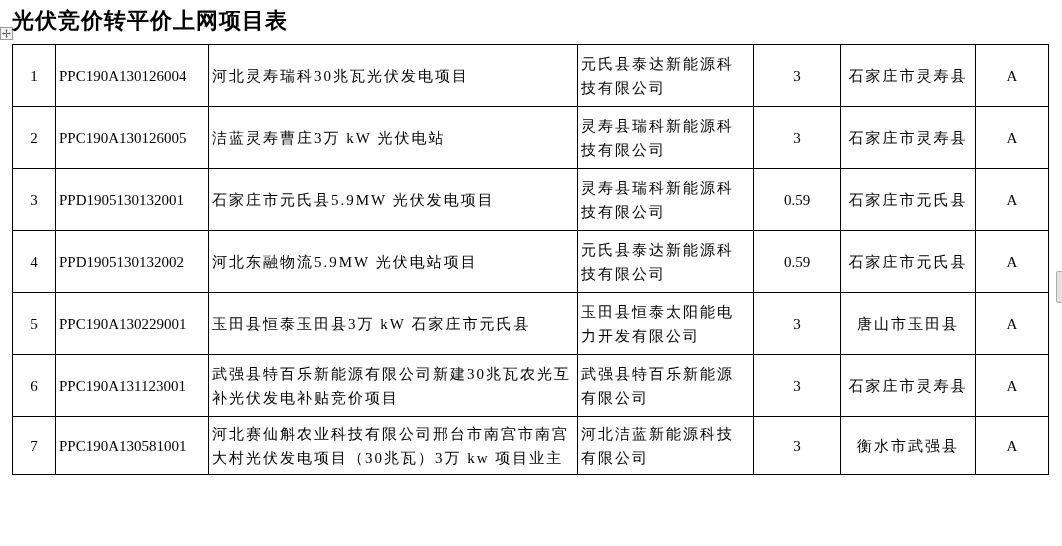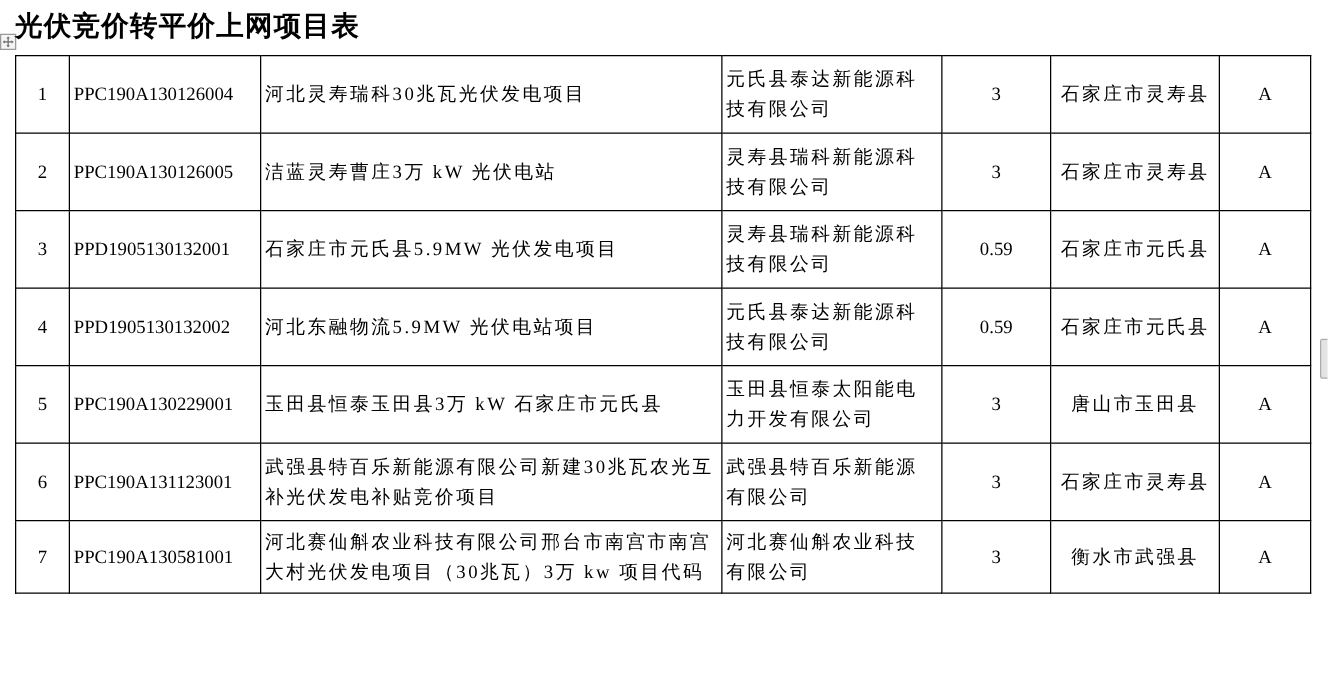--- a/index.html
+++ b/index.html
@@ -158,22 +158,22 @@
     <td class="code-cell">PPC190A131123001</td>
     <td class="cell-left cjk-spread">武强县特百乐新能源有限公司新建30兆瓦农光互补光伏发电补贴竞价项目</td>
     <td class="cell-left cjk-spread">武强县特百乐新能源有限公司</td>
     <td class="cell-center">3</td>
     <td class="cell-center cjk-spread">石家庄市灵寿县</td>
     <td class="cell-center">A</td>
   </tr>
   <tr class="r-last">
     <td class="cell-center">7</td>
     <td class="code-cell">PPC190A130581001</td>
-    <td class="cell-left cjk-spread">河北赛仙斛农业科技有限公司邢台市南宫市南宫大村光伏发电项目（30兆瓦）3万 kw 项目代码</td>
-    <td class="cell-left cjk-spread">河北赛仙斛农业科技有限公司</td>
+    <td class="cell-left cjk-spread">河北赛仙斛农业科技有限公司邢台市南宫市南宫大村光伏发电项目（30兆瓦）3万 kw 项目业主</td>
+    <td class="cell-left cjk-spread">河北洁蓝新能源科技有限公司</td>
     <td class="cell-center">3</td>
     <td class="cell-center cjk-spread">衡水市武强县</td>
     <td class="cell-center">A</td>
   </tr>
 </tbody>
   </table>
 
 <div class="scroll-thumb"></div>
 
 </body></html>

